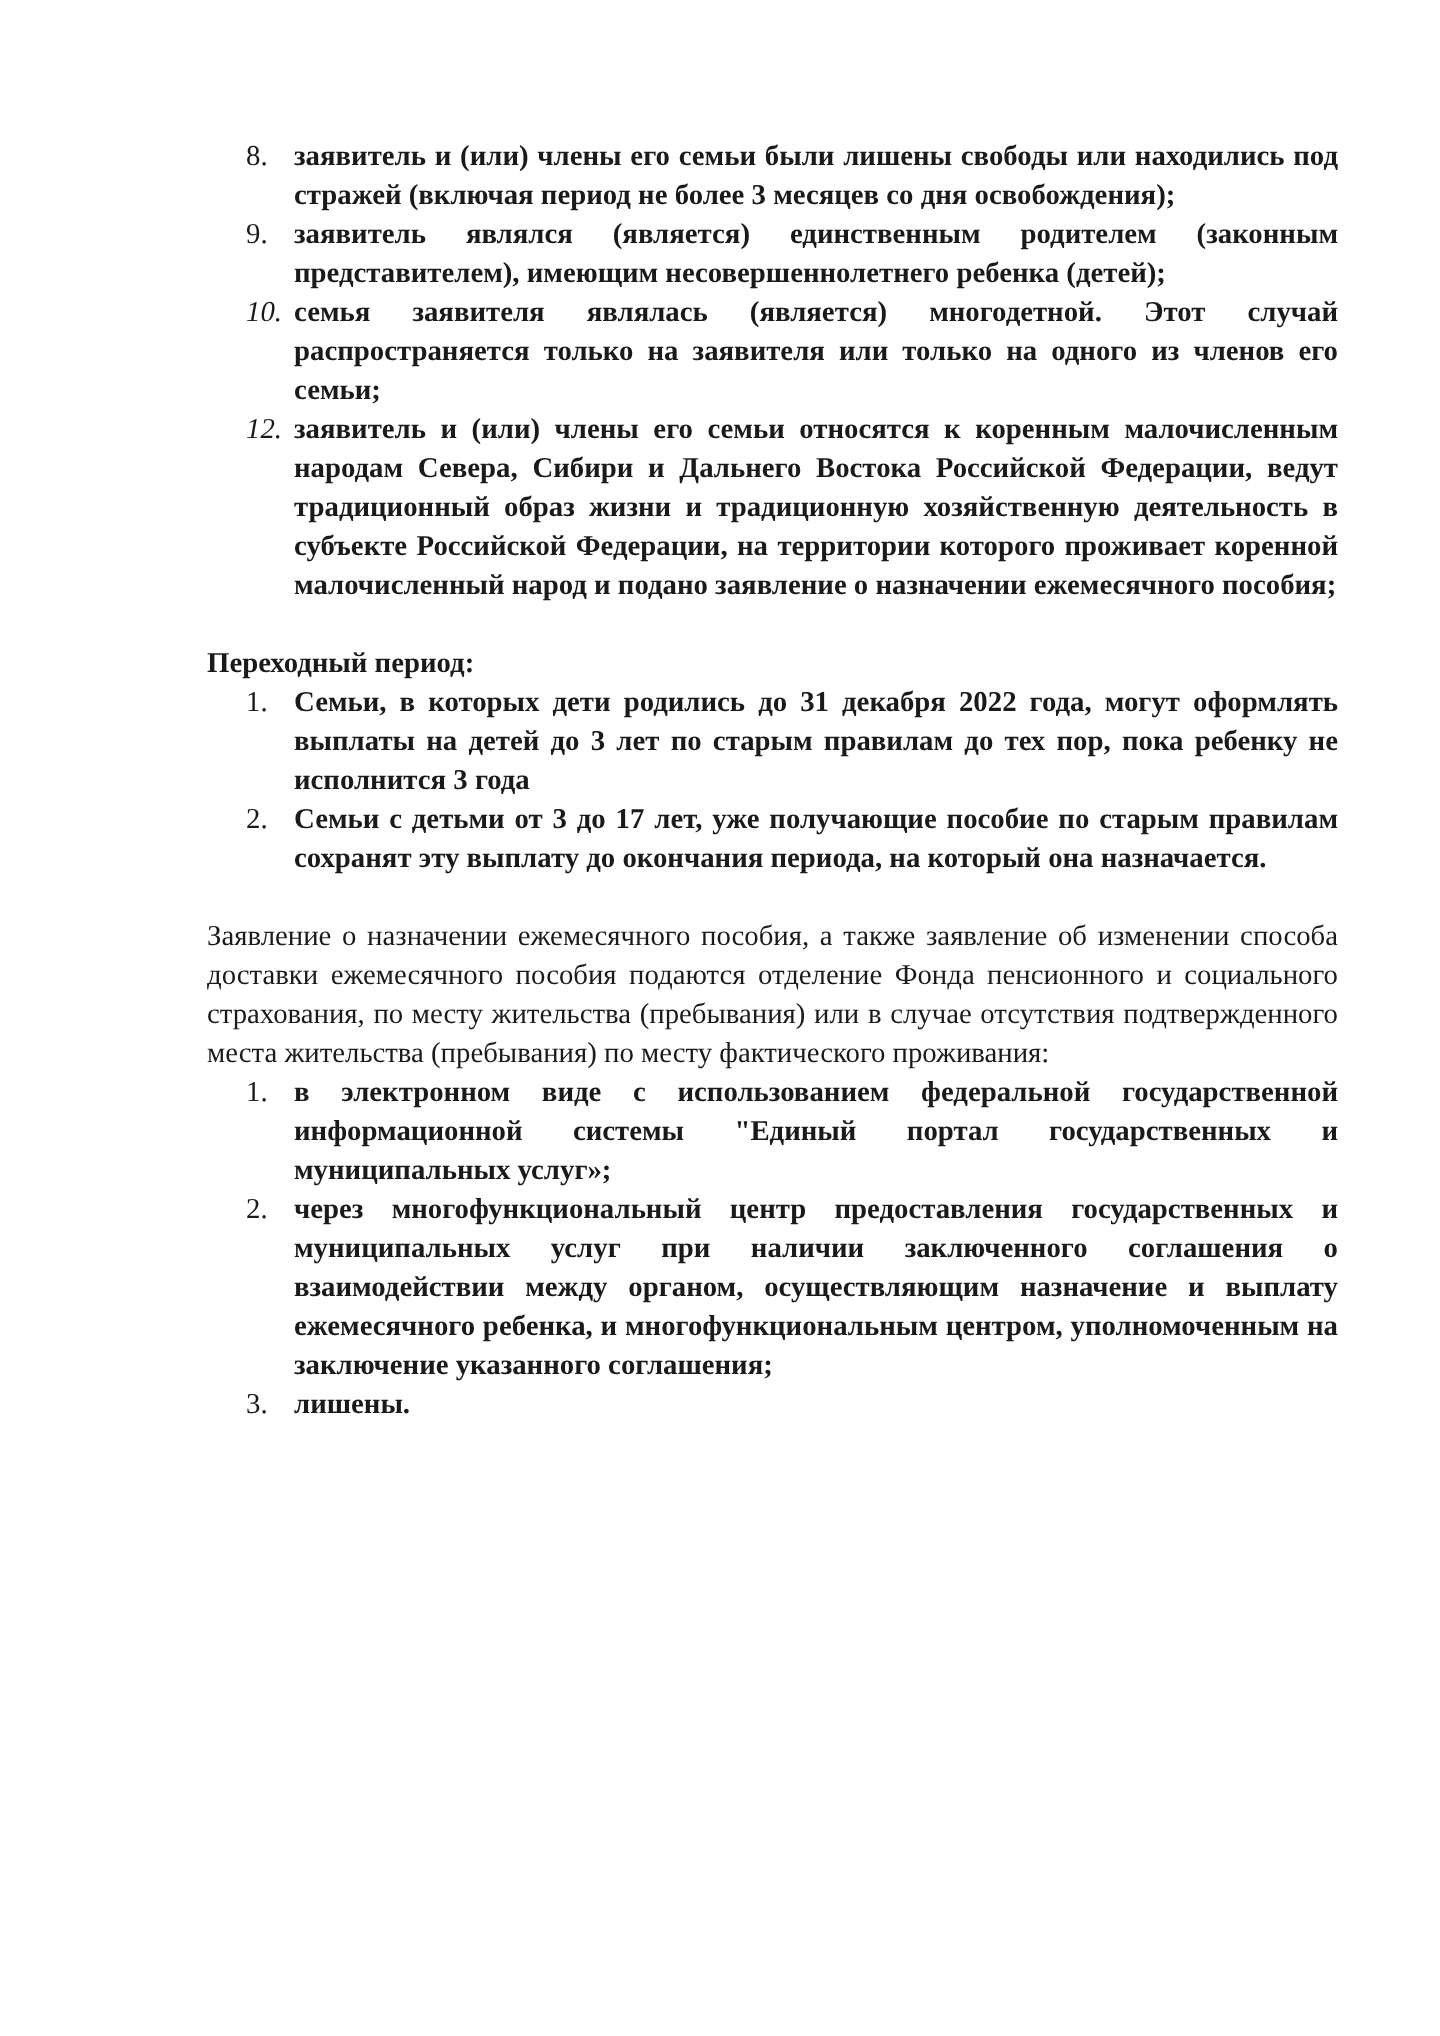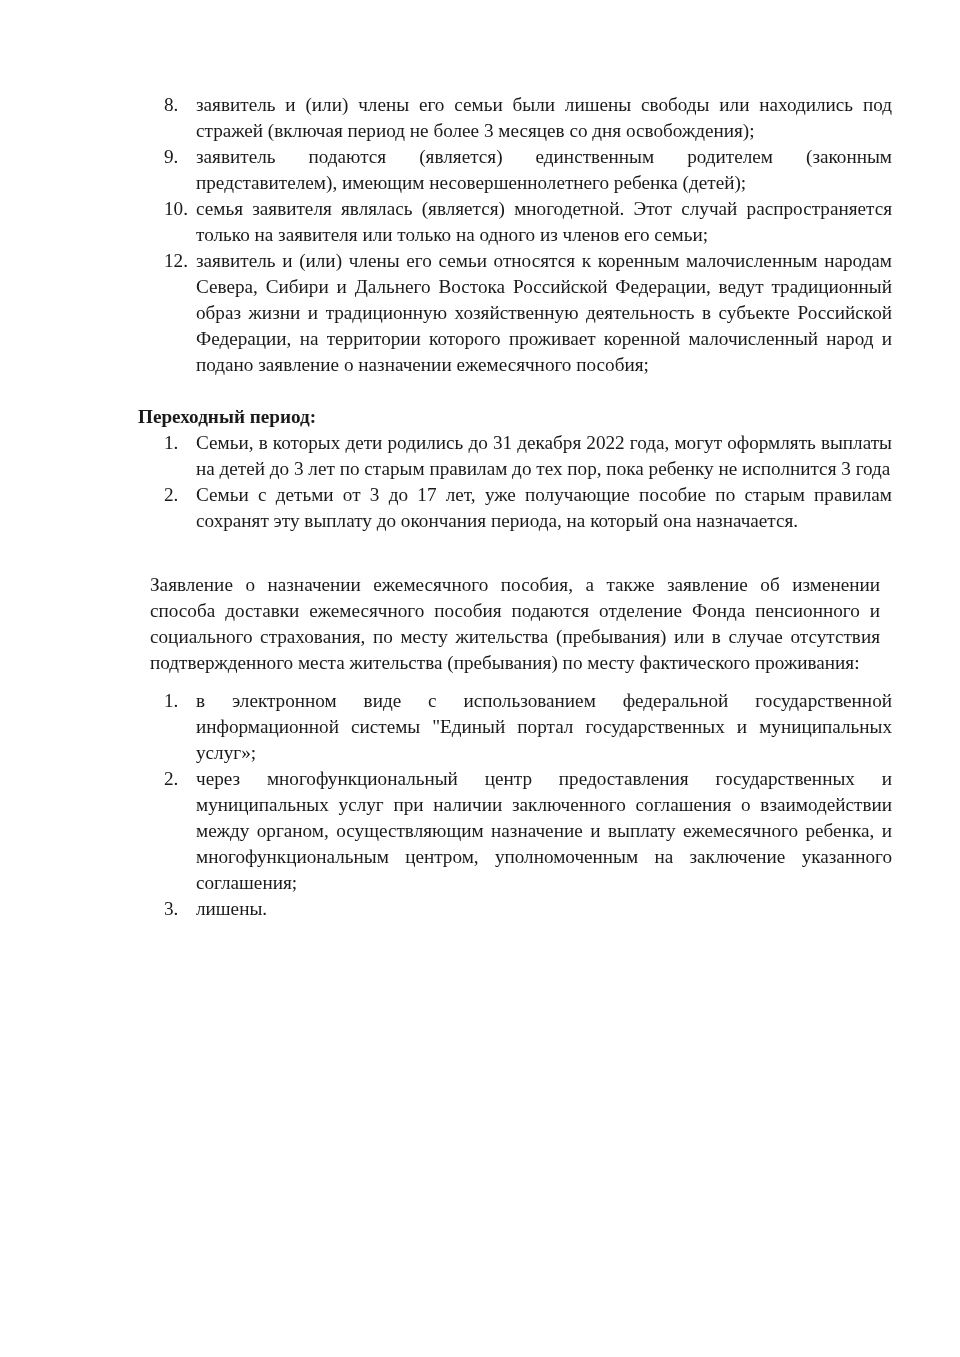--- a/index.html
+++ b/index.html
@@ -34,51 +34,53 @@
       text-align: justify;
       text-align-last: left;
     }
     .list-num {
       position: absolute;
       left: 26px;
       top: 0;
     }
     .list-num.two-digit {
       left: 26px;
+      font-style: italic;
     }
     .list-text {
       display: block;
+      font-weight: bold;
     }
     .heading {
       font-weight: bold;
       margin: 0;
       font-family: Liberation Serif, serif;
     }
     .gap-after-list { height: 26px; }
     .gap-section { height: 26px; }
     .para {
       text-align: justify;
       text-align-last: left;
-      margin: 12px;
+      margin: 0;
     }
     .first-list-top { margin-top: 0; }
   </style>
 </head>
 <body>
 
 <div class="page">
 
   <ol class="list first-list-top">
     <li class="list-item">
       <span class="list-num">8.</span>
       <span class="list-text">заявитель и (или) члены его семьи были лишены свободы или находились под стражей (включая период не более 3 месяцев со дня освобождения);</span>
     </li>
     <li class="list-item">
       <span class="list-num">9.</span>
-      <span class="list-text">заявитель подаются (является) единственным родителем (законным представителем), имеющим несовершеннолетнего ребенка (детей);</span>
+      <span class="list-text">заявитель являлся (является) единственным родителем (законным представителем), имеющим несовершеннолетнего ребенка (детей);</span>
     </li>
     <li class="list-item">
       <span class="list-num two-digit">10.</span>
       <span class="list-text">семья заявителя являлась (является) многодетной. Этот случай распространяется только на заявителя или только на одного из членов его семьи;</span>
     </li>
     <li class="list-item">
       <span class="list-num two-digit">12.</span>
       <span class="list-text">заявитель и (или) члены его семьи относятся к коренным малочисленным народам Севера, Сибири и Дальнего Востока Российской Федерации, ведут традиционный образ жизни и традиционную хозяйственную деятельность в субъекте Российской Федерации, на территории которого проживает коренной малочисленный народ и подано заявление о назначении ежемесячного пособия;</span>
     </li>
   </ol>

